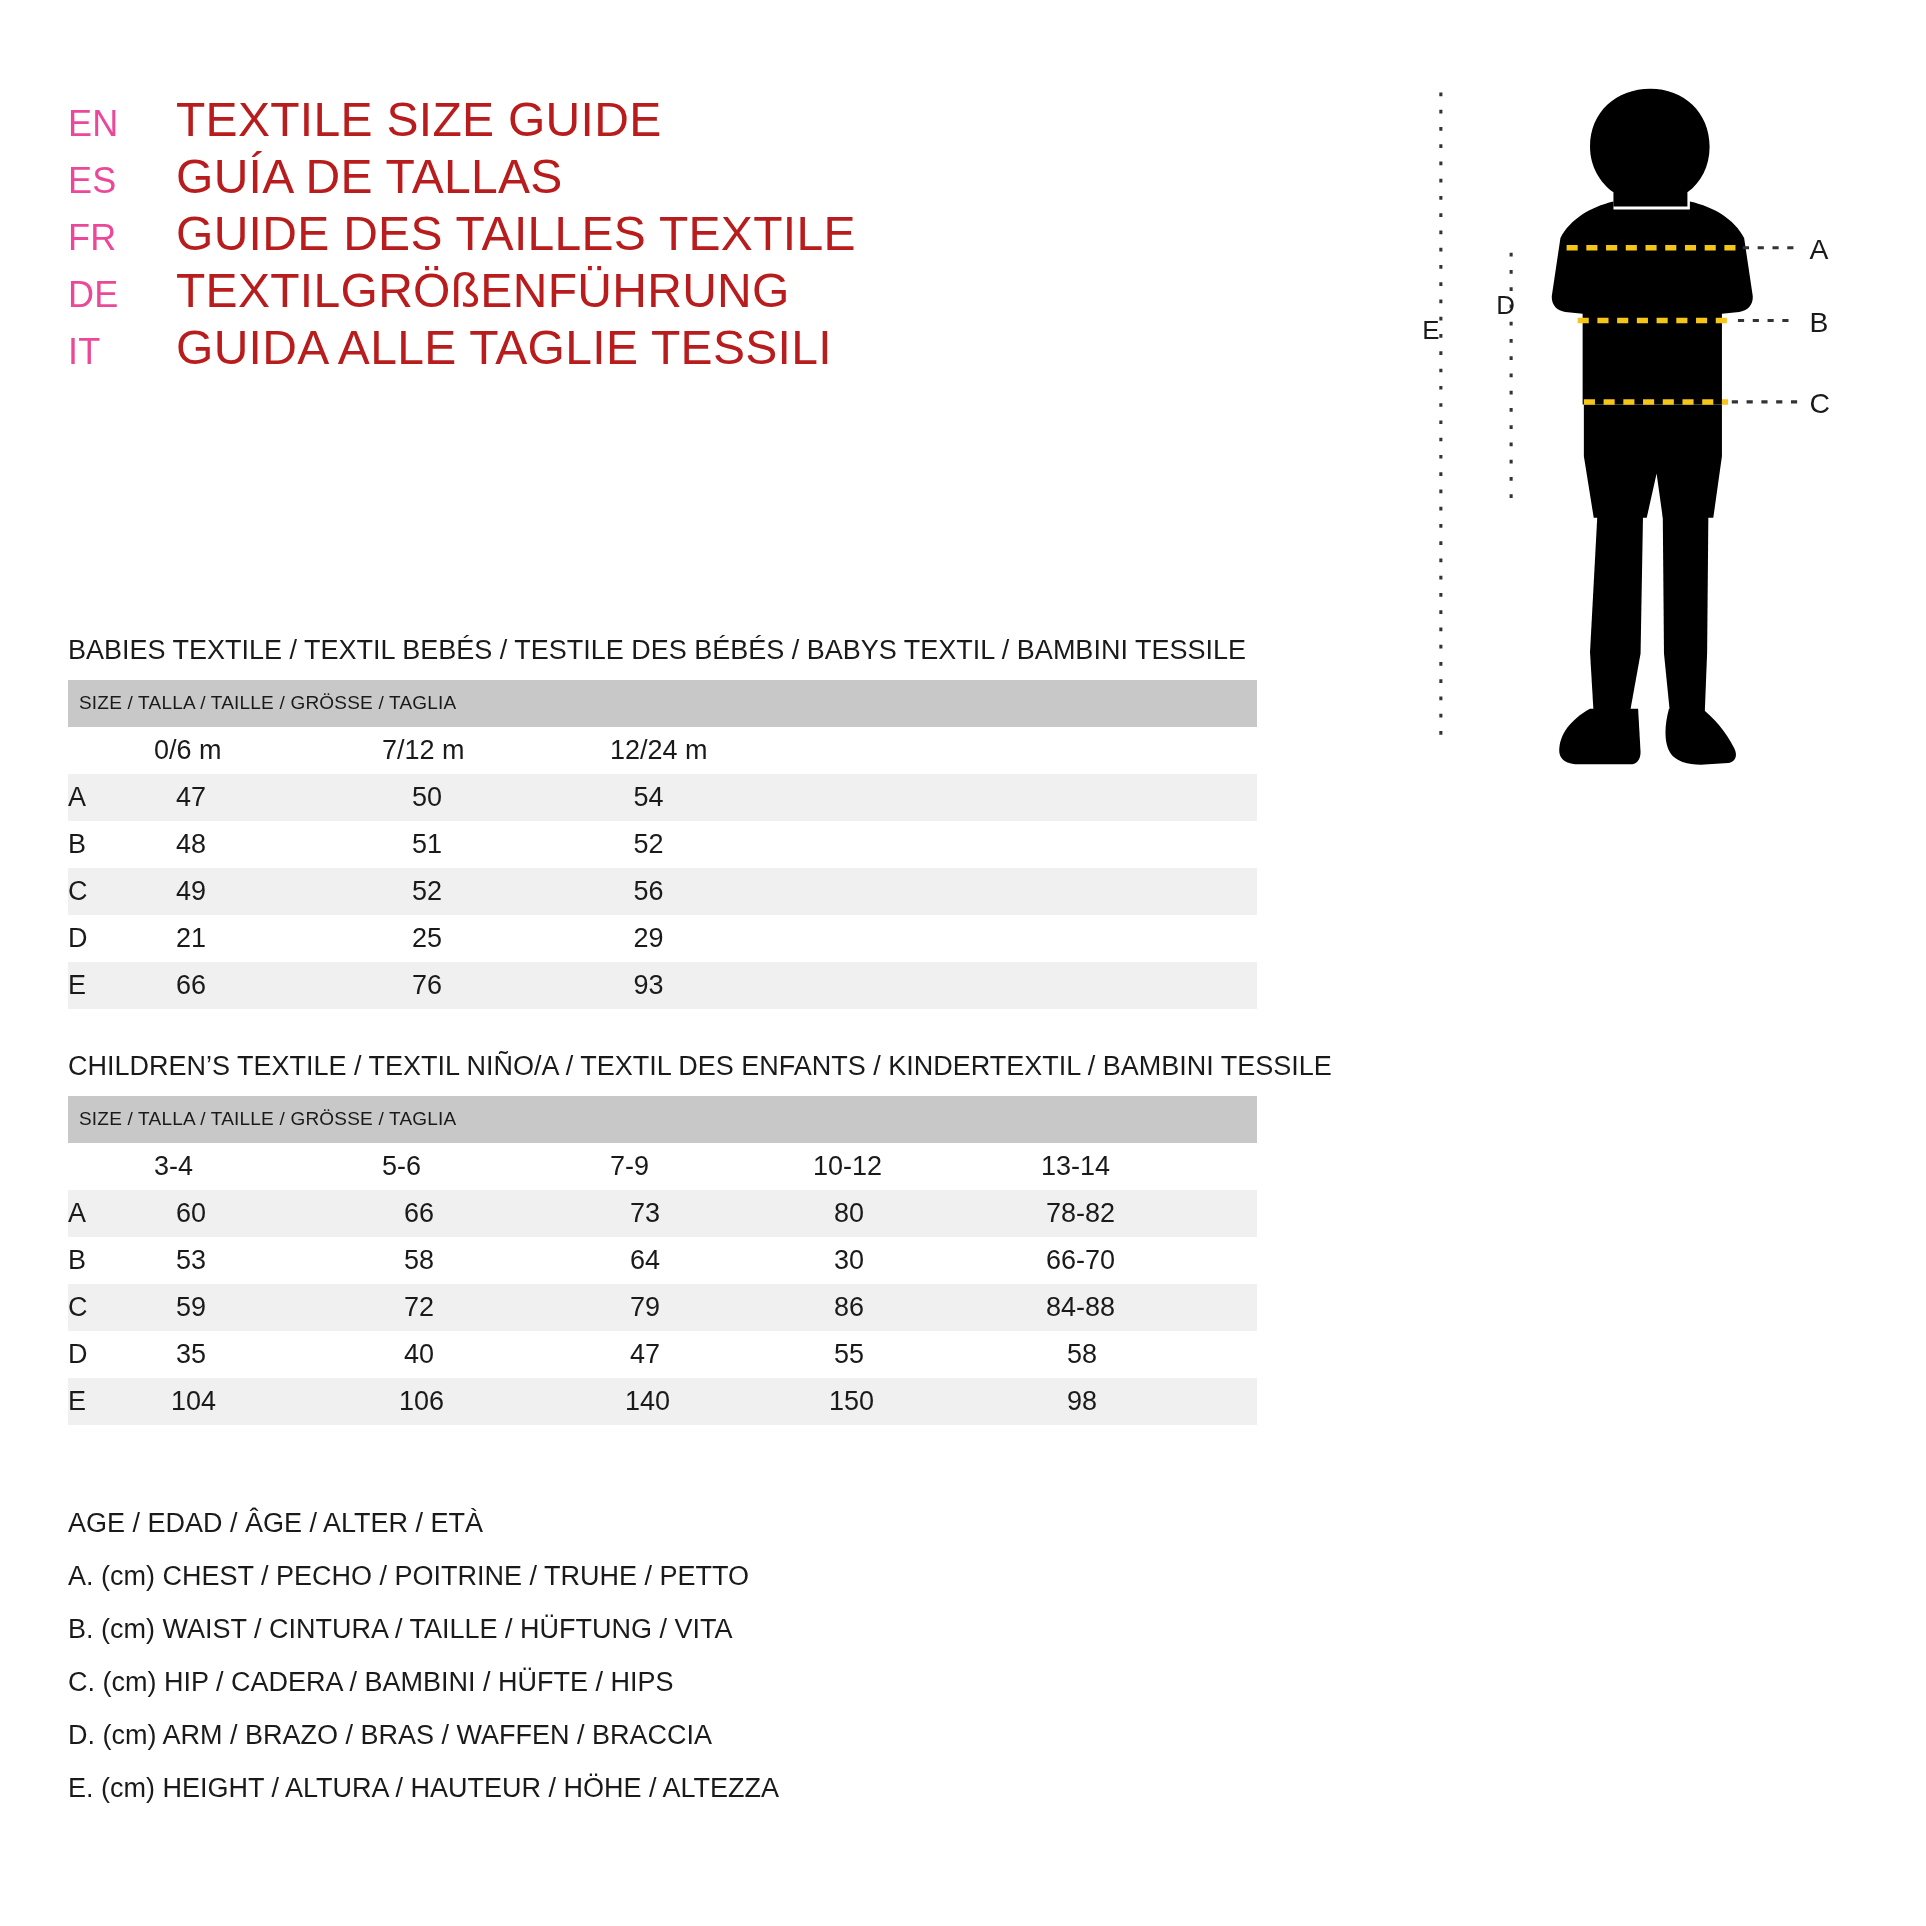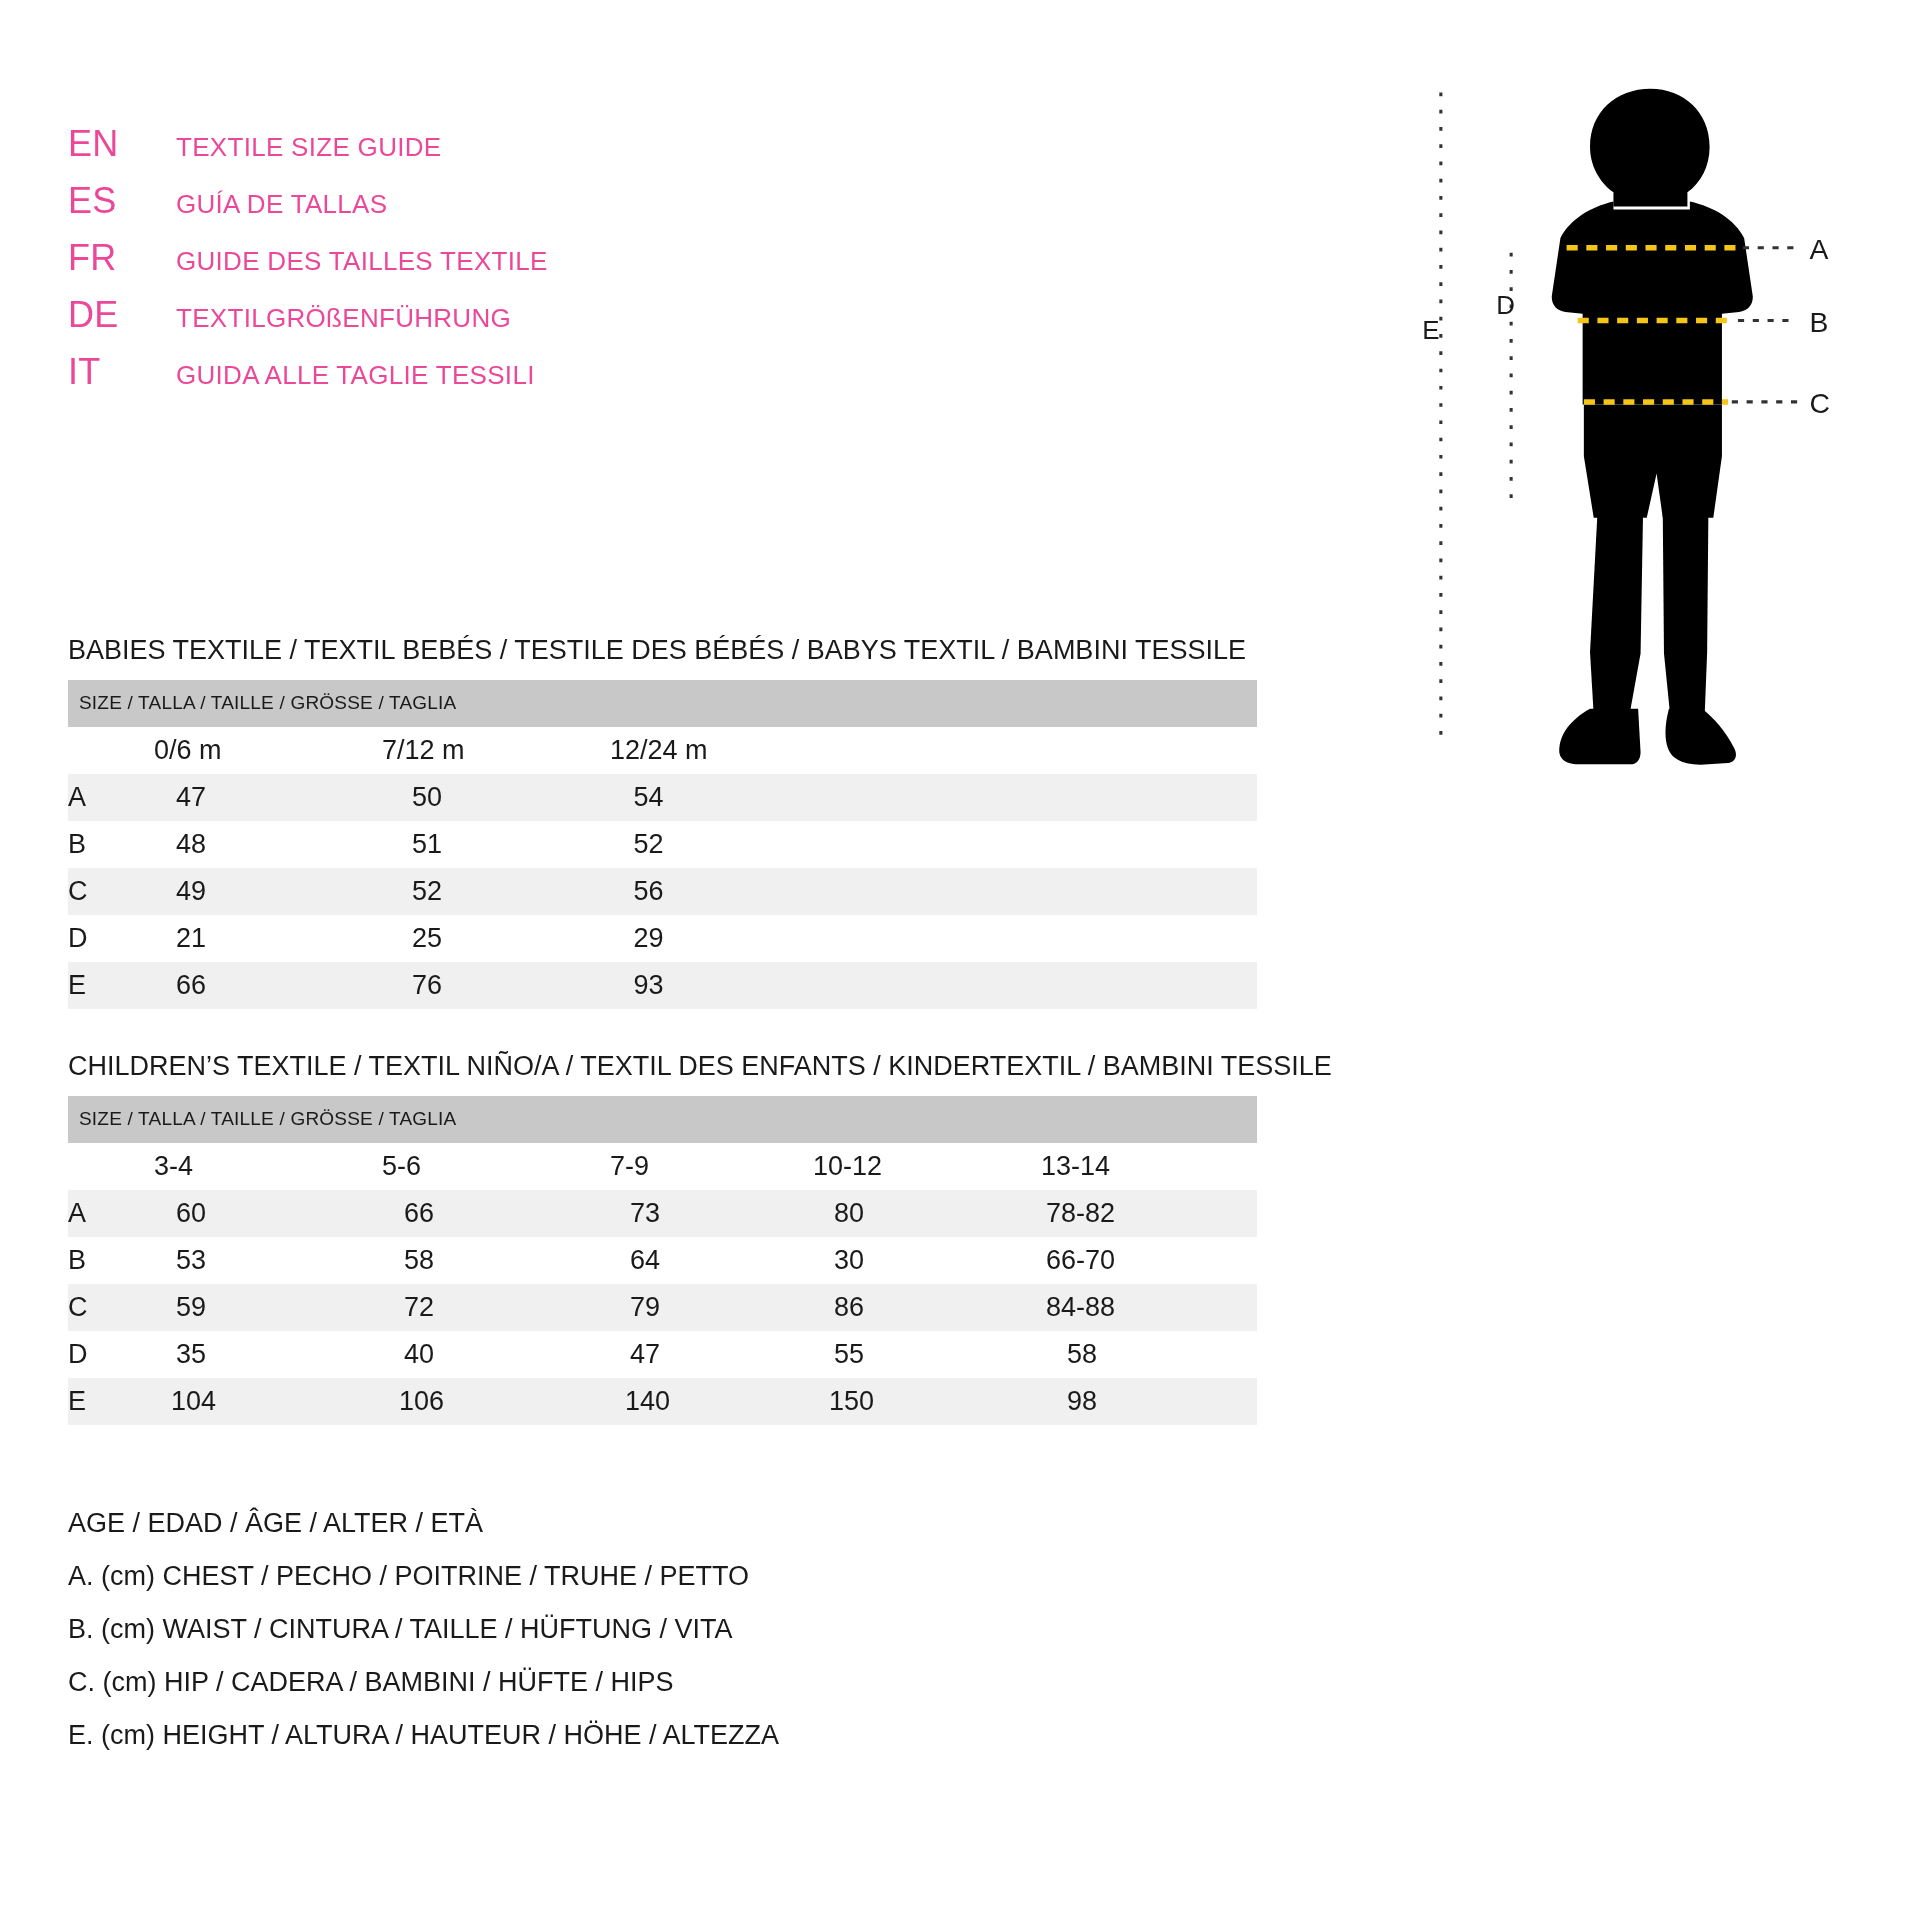--- a/index.html
+++ b/index.html
@@ -28,25 +28,24 @@
     align-items: baseline;
     height: 57px;
   }
   .lang-code {
     width: 108px;
     font-size: 36px;
     letter-spacing: 0.3px;
     color: #ec4899;
   }
   .lang-title {
-    font-size: 26px;
+    font-size: 48px;
     letter-spacing: 0.3px;
-    color: #ec4899;
+    color: #b91c1c;
     white-space: nowrap;
-    margin-top: 40px;
   }
 
   
   #figure-panel {
     position: absolute;
     left: 1405px;
     top: 74px;
     width: 481px;
     height: 715px;
   }
@@ -298,15 +297,16 @@
       </tr>
     </tbody>
   </table>
 </div>
 
 <div id="legend" style="top:1497px;">
   <div class="legend-line">AGE / EDAD / ÂGE / ALTER / ETÀ</div>
   <div class="legend-line">A. (cm) CHEST / PECHO / POITRINE / TRUHE / PETTO</div>
   <div class="legend-line">B. (cm) WAIST / CINTURA / TAILLE / HÜFTUNG / VITA</div>
   <div class="legend-line">C. (cm) HIP / CADERA / BAMBINI / HÜFTE / HIPS</div>
+  <div class="legend-line">D. (cm) ARM / BRAZO / BRAS / WAFFEN / BRACCIA</div>
   <div class="legend-line">E. (cm) HEIGHT / ALTURA / HAUTEUR / HÖHE / ALTEZZA</div>
 </div>
 
 
 </body></html>

